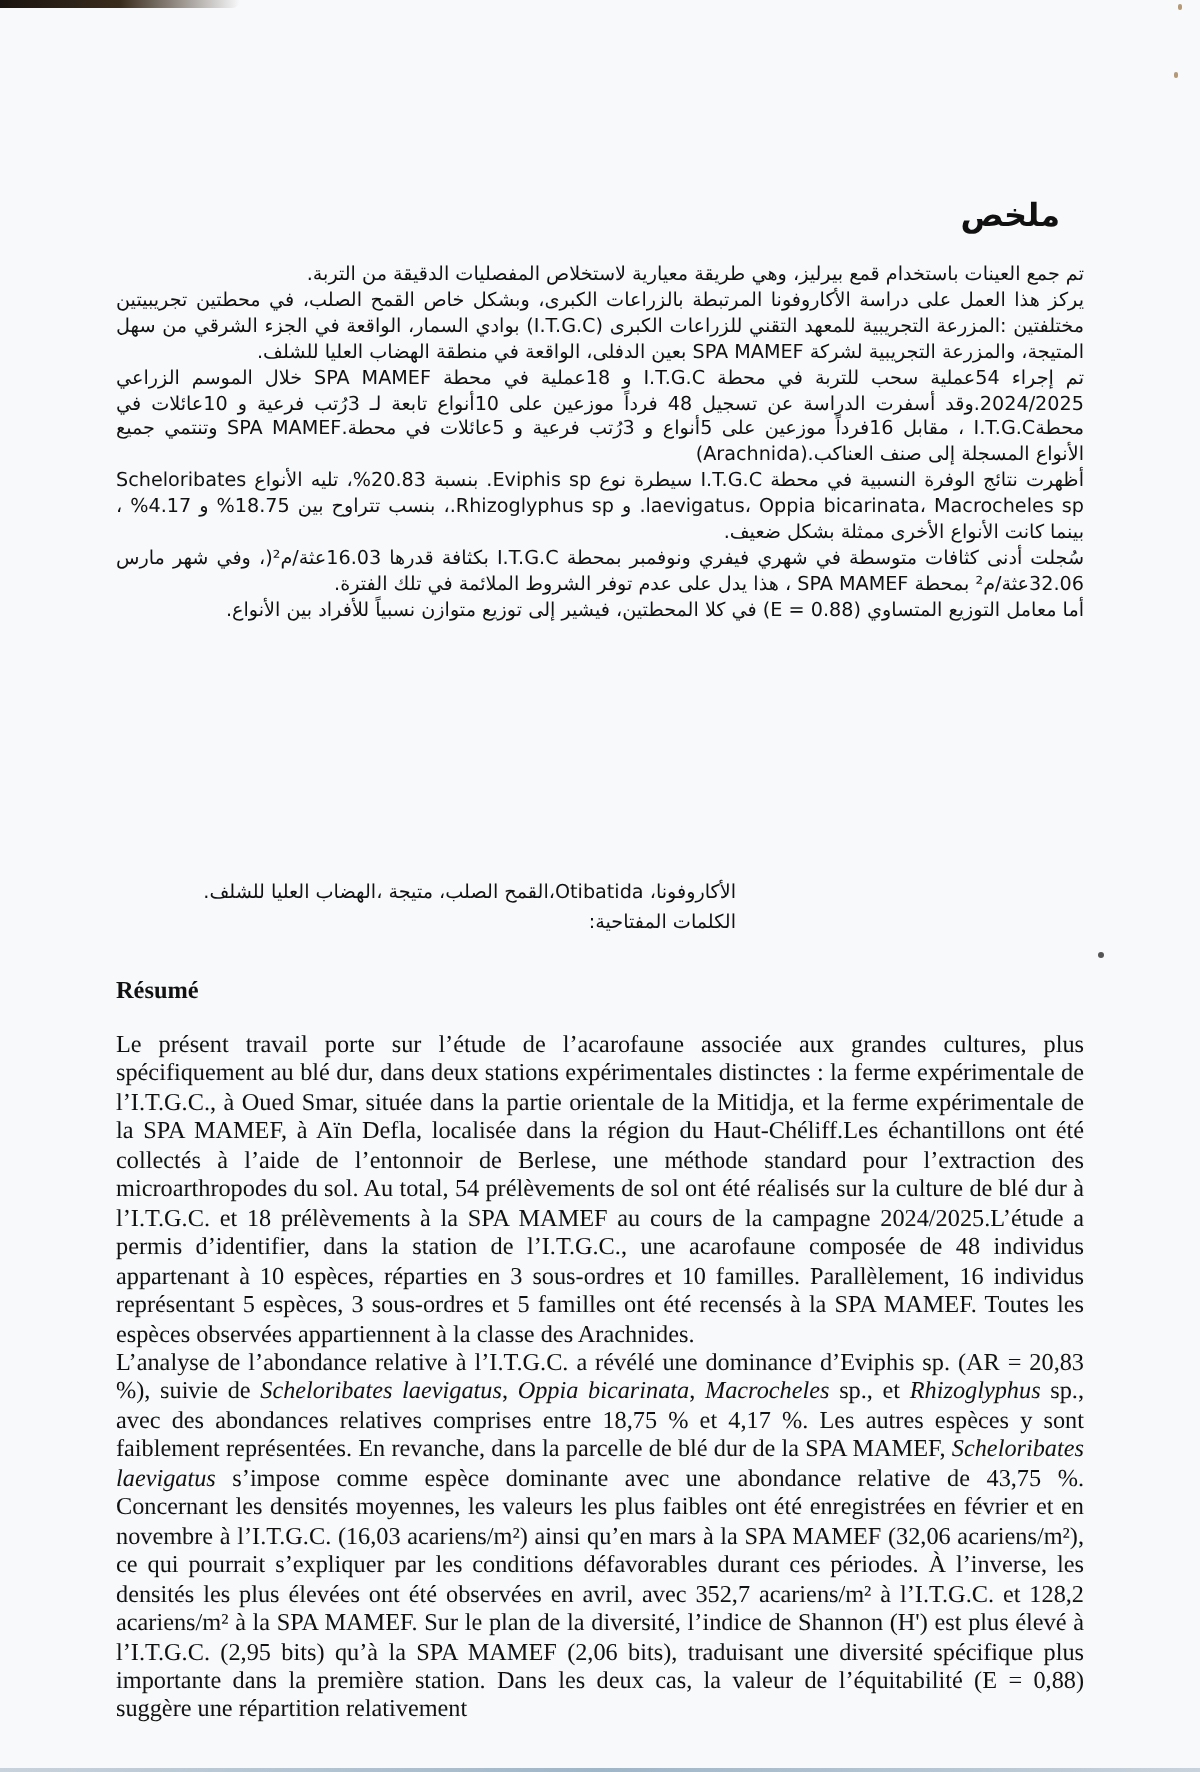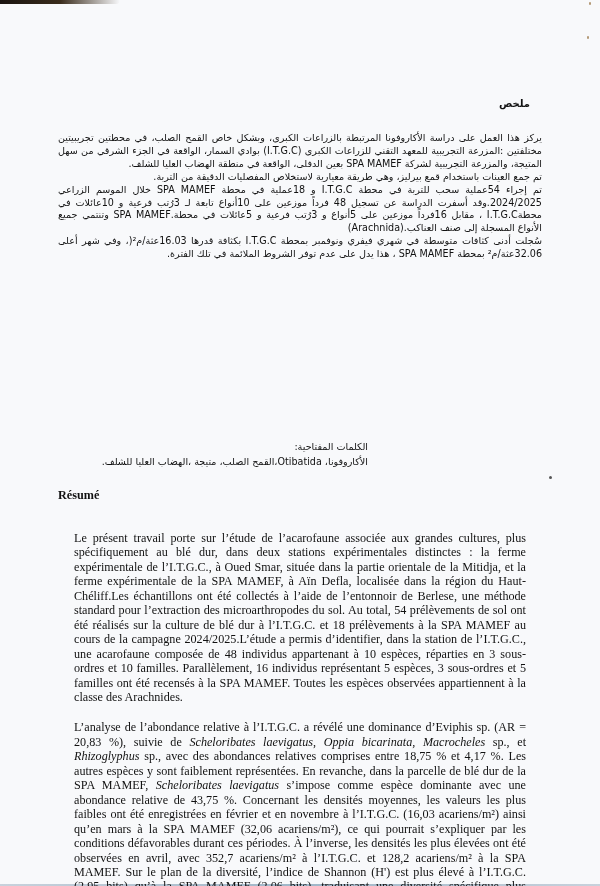--- a/index.html
+++ b/index.html
@@ -22,21 +22,21 @@
   .scan-bottom-edge {
     position: absolute; left: 0; bottom: 0; width: 600px; height: 2px;
     background: linear-gradient(90deg, #c8d2dc, #9fb6c8, #c8d2dc);
   }
   .speck { position: absolute; width: 2px; height: 3px; background: #b49a78; border-radius: 1px; }
 
   
   .ar-heading {
     position: absolute; right: 70px; top: 98px;
     font-family: "DejaVu Sans", sans-serif; font-weight: bold;
-    font-size: 10px; direction: rtl;
+    font-size: 16px; direction: rtl;
   }
   .ar-body {
     position: absolute; left: 58px; width: 484px; top: 132px;
     direction: rtl; text-align: justify;
     font-family: "DejaVu Sans", sans-serif;
     font-size: 9.6px; line-height: 12.9px;
   }
   .ar-body p { margin: 0; }
 
   .kw-block {
@@ -49,44 +49,46 @@
   
   .fr-heading {
     position: absolute; left: 58px; top: 488px;
     font-weight: bold; font-size: 12.2px;
   }
   .fr-body {
     position: absolute; left: 58px; width: 484px; top: 515px;
     font-size: 12.15px; line-height: 14.45px;
     text-align: justify; hyphens: none;
   }
-  .fr-body p { margin: 16px; }
+  .fr-body p { margin: 0; }
   .fr-body i { font-style: italic; font-family: Liberation Serif, serif; }
 </style>
 </head>
 <body>
 
 <div class="page">
   <div class="scan-shadow-top"></div>
   <div class="speck" style="left:589px;top:2px;"></div>
   <div class="speck" style="left:587px;top:36px;"></div>
   <div class="scan-bottom-edge"></div>
 
   <div class="ar-heading">ملخص</div>
 
   <div class="ar-body">
+    <p>تم جمع العينات باستخدام قمع بيرليز، وهي طريقة معيارية لاستخلاص المفصليات الدقيقة من التربة.</p>
     <p>يركز هذا العمل على دراسة الأكاروفونا المرتبطة بالزراعات الكبرى، وبشكل خاص القمح الصلب، في محطتين تجريبيتين مختلفتين :المزرعة التجريبية للمعهد التقني للزراعات الكبرى (I.T.G.C) بوادي السمار، الواقعة في الجزء الشرقي من سهل المتيجة، والمزرعة التجريبية لشركة SPA MAMEF بعين الدفلى، الواقعة في منطقة الهضاب العليا للشلف.</p>
-    <p>تم جمع العينات باستخدام قمع بيرليز، وهي طريقة معيارية لاستخلاص المفصليات الدقيقة من التربة.</p>
     <p>تم إجراء 54عملية سحب للتربة في محطة I.T.G.C و 18عملية في محطة SPA MAMEF خلال الموسم الزراعي 2024/2025.وقد أسفرت الدراسة عن تسجيل 48 فرداً موزعين على 10أنواع تابعة لـ 3رُتب فرعية و 10عائلات في محطةI.T.G.C ، مقابل 16فرداً موزعين على 5أنواع و 3رُتب فرعية و 5عائلات في محطة.SPA MAMEF وتنتمي جميع الأنواع المسجلة إلى صنف العناكب.(Arachnida)</p>
-    <p>سُجلت أدنى كثافات متوسطة في شهري فيفري ونوفمبر بمحطة I.T.G.C بكثافة قدرها 16.03عثة/م²(، وفي شهر أعلى 32.06عثة/م² بمحطة SPA MAMEF ، هذا يدل على عدم توفر الشروط الملائمة في تلك الفترة.</p>
+    <p>أظهرت نتائج الوفرة النسبية في محطة I.T.G.C سيطرة نوع Eviphis sp. بنسبة 20.83%، تليه الأنواع Scheloribates laevigatus، Oppia bicarinata، Macrocheles sp. و Rhizoglyphus sp.، بنسب تتراوح بين 18.75% و 4.17% ، بينما كانت الأنواع الأخرى ممثلة بشكل ضعيف.</p>
+    <p>سُجلت أدنى كثافات متوسطة في شهري فيفري ونوفمبر بمحطة I.T.G.C بكثافة قدرها 16.03عثة/م²(، وفي شهر مارس 32.06عثة/م² بمحطة SPA MAMEF ، هذا يدل على عدم توفر الشروط الملائمة في تلك الفترة.</p>
+    <p>أما معامل التوزيع المتساوي (E = 0.88) في كلا المحطتين، فيشير إلى توزيع متوازن نسبياً للأفراد بين الأنواع.</p>
   </div>
 
   <div class="kw-block">
+    <div>الأكاروفونا، Otibatida،القمح الصلب، متيجة ،الهضاب العليا للشلف.</div>
     <div>الكلمات المفتاحية:</div>
-    <div>الأكاروفونا، Otibatida،القمح الصلب، متيجة ،الهضاب العليا للشلف.</div>
   </div>
   <div class="bullet-dot"></div>
 
   <div class="fr-heading">Résumé</div>
 
   <div class="fr-body">
     <p>Le présent travail porte sur l’étude de l’acarofaune associée aux grandes cultures, plus spécifiquement au blé dur, dans deux stations expérimentales distinctes : la ferme expérimentale de l’I.T.G.C., à Oued Smar, située dans la partie orientale de la Mitidja, et la ferme expérimentale de la SPA MAMEF, à Aïn Defla, localisée dans la région du Haut-Chéliff.Les échantillons ont été collectés à l’aide de l’entonnoir de Berlese, une méthode standard pour l’extraction des microarthropodes du sol. Au total, 54 prélèvements de sol ont été réalisés sur la culture de blé dur à l’I.T.G.C. et 18 prélèvements à la SPA MAMEF au cours de la campagne 2024/2025.L’étude a permis d’identifier, dans la station de l’I.T.G.C., une acarofaune composée de 48 individus appartenant à 10 espèces, réparties en 3 sous-ordres et 10 familles. Parallèlement, 16 individus représentant 5 espèces, 3 sous-ordres et 5 familles ont été recensés à la SPA MAMEF. Toutes les espèces observées appartiennent à la classe des Arachnides.</p>
     <p><span>L’analyse de l’abondance relative à l’I.T.G.C. a révélé une dominance d’Eviphis sp. (AR = 20,83 %), suivie de </span><i>Scheloribates laevigatus</i><span>, </span><i>Oppia bicarinata</i><span>, </span><i>Macrocheles</i><span> sp., et </span><i>Rhizoglyphus</i><span> sp., avec des abondances relatives comprises entre 18,75 % et 4,17 %. Les autres espèces y sont faiblement représentées. En revanche, dans la parcelle de blé dur de la SPA MAMEF, </span><i>Scheloribates laevigatus</i><span> s’impose comme espèce dominante avec une abondance relative de 43,75 %. Concernant les densités moyennes, les valeurs les plus faibles ont été enregistrées en février et en novembre à l’I.T.G.C. (16,03 acariens/m²) ainsi qu’en mars à la SPA MAMEF (32,06 acariens/m²), ce qui pourrait s’expliquer par les conditions défavorables durant ces périodes. À l’inverse, les densités les plus élevées ont été observées en avril, avec 352,7 acariens/m² à l’I.T.G.C. et 128,2 acariens/m² à la SPA MAMEF. Sur le plan de la diversité, l’indice de Shannon (H') est plus élevé à l’I.T.G.C. (2,95 bits) qu’à la SPA MAMEF (2,06 bits), traduisant une diversité spécifique plus importante dans la première station. Dans les deux cas, la valeur de l’équitabilité (E = 0,88) suggère une répartition relativement</span></p>
   </div>
 </div>

